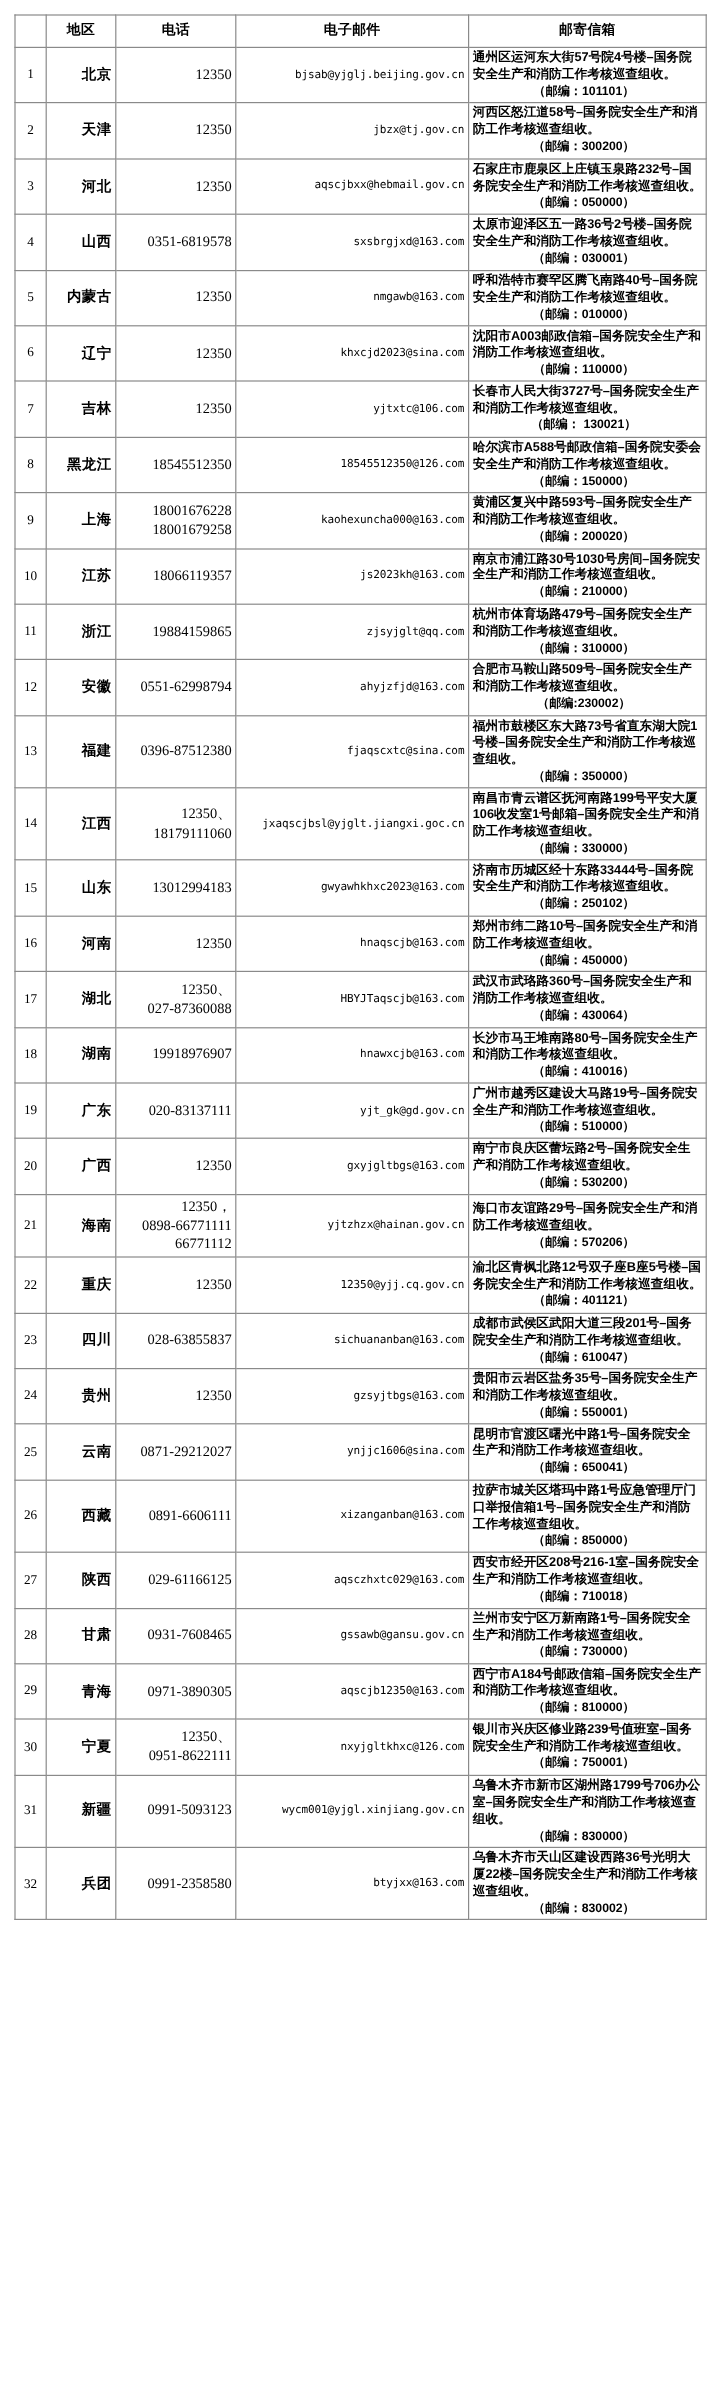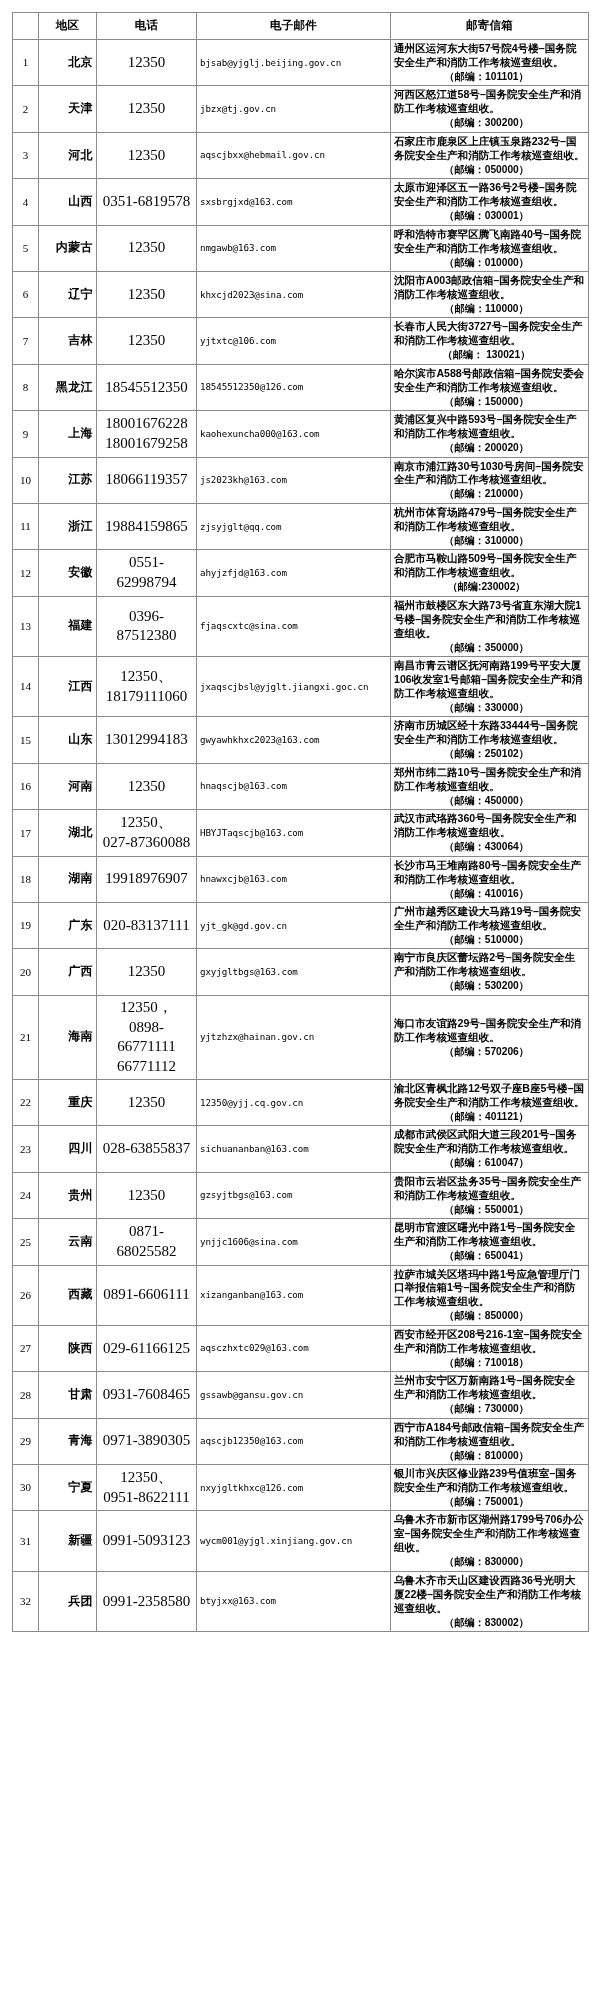--- a/index.html
+++ b/index.html
@@ -57,28 +57,28 @@
     font-family: "Liberation Serif", serif;
   }
   td.region {
     text-align: right;
     font-family: "Liberation Sans", "DejaVu Sans", sans-serif;
     font-weight: bold;
     font-size: 12px;
     letter-spacing: 0.4px;
   }
   td.phone {
-    text-align: center;
-    font-size: 15px;
+    text-align: right;
+    font-size: 12px;
     font-family: "Liberation Serif", serif;
     white-space: pre-line;
     line-height: 1.5;
   }
   td.email {
-    text-align: left;
+    text-align: right;
     font-family: "DejaVu Sans Mono", "Liberation Mono", monospace;
     font-size: 9.2px;
     letter-spacing: -0.1px;
     word-break: break-all;
   }
   td.addr {
     text-align: left;
     font-family: "Liberation Sans", "DejaVu Sans", sans-serif;
     font-weight: bold;
     font-size: 10.6px;
@@ -359,21 +359,21 @@
           <td class="phone">12350</td>
           <td class="email">gzsyjtbgs@163.com</td>
           <td class="addr">
             <span class="addr-text">贵阳市云岩区盐务35号–国务院安全生产和消防工作考核巡查组收。</span>
             <span class="postcode">（邮编：550001）</span>
           </td>
         </tr>
         <tr>
           <td class="idx">25</td>
           <td class="region">云南</td>
-          <td class="phone">0871-68025582</td>
+          <td class="phone">0871-29212027</td>
           <td class="email">ynjjc1606@sina.com</td>
           <td class="addr">
             <span class="addr-text">昆明市官渡区曙光中路1号–国务院安全生产和消防工作考核巡查组收。</span>
             <span class="postcode">（邮编：650041）</span>
           </td>
         </tr>
         <tr>
           <td class="idx">26</td>
           <td class="region">西藏</td>
           <td class="phone">0891-6606111</td>

